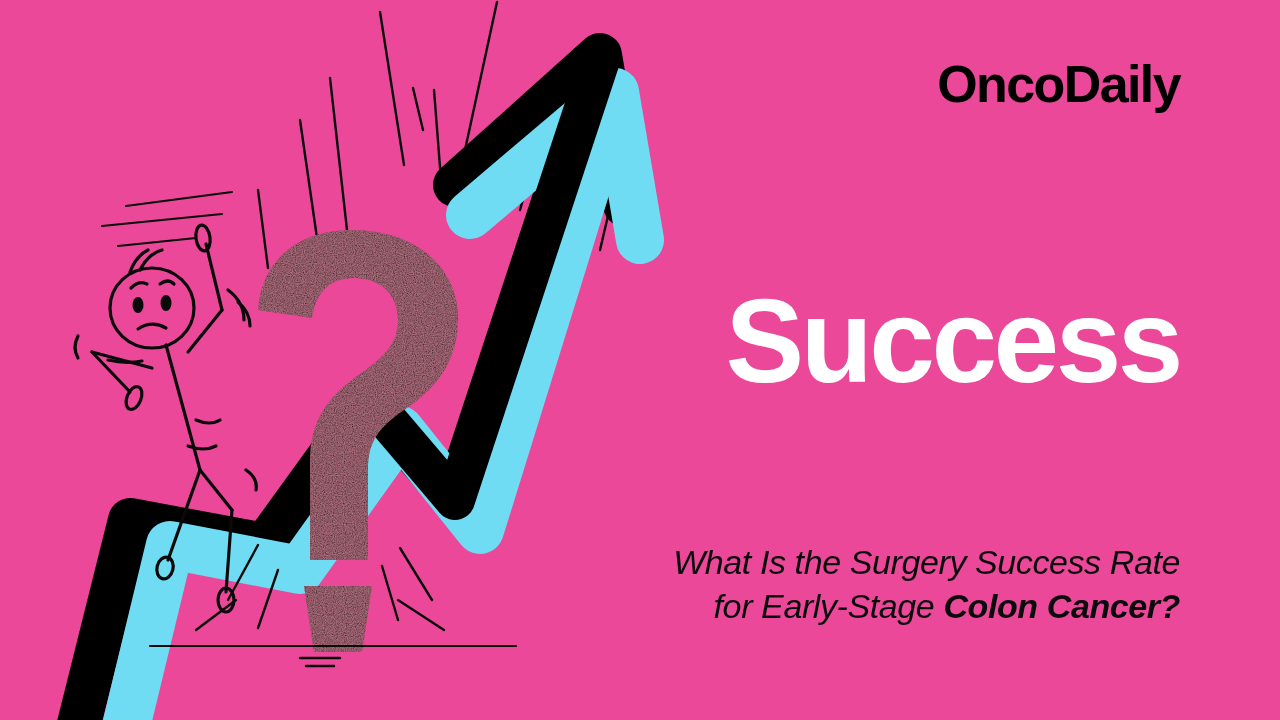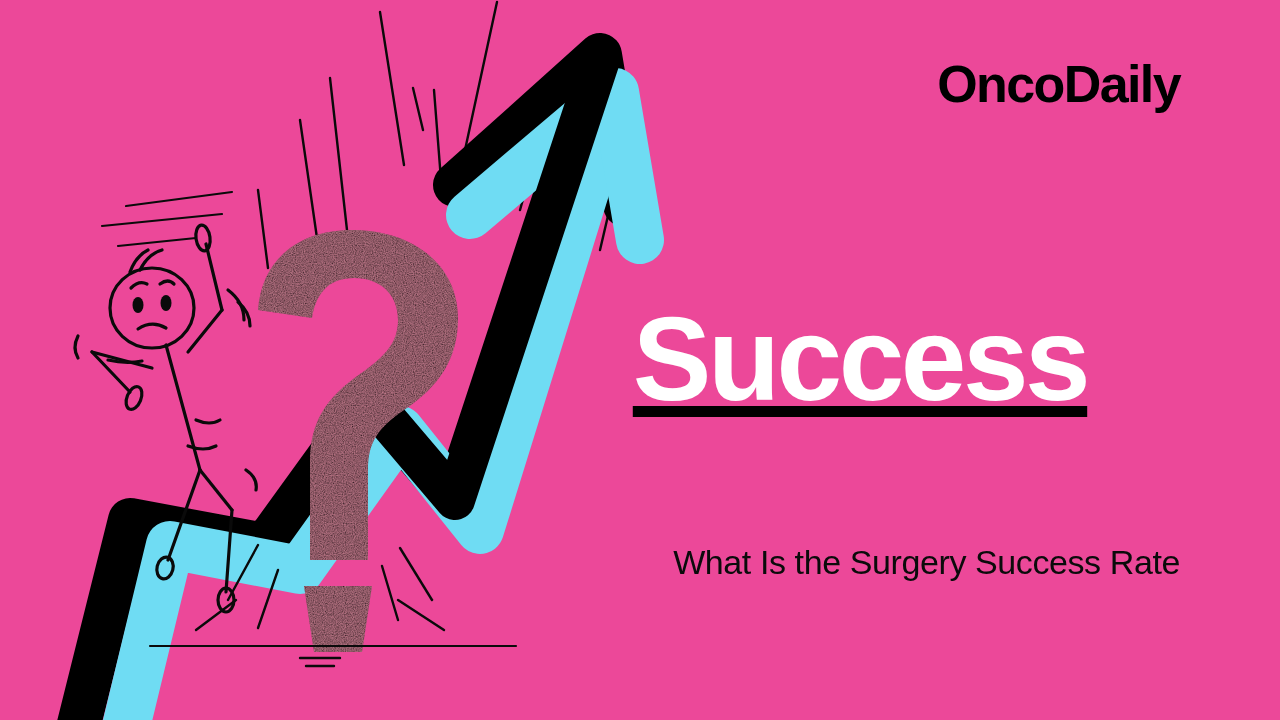--- a/index.html
+++ b/index.html
@@ -37,25 +37,24 @@
     font-weight: 700;
     letter-spacing: -1.6px;
     color: #000000;
     line-height: 1;
     white-space: nowrap;
   }
 
   #headline {
     position: absolute;
     right: 100px;
-    top: 305px;
+    top: 287px;
     width: 640px;
-    text-align: center;
+    text-align: right;
     line-height: 0.93;
-    text-decoration: underline;
   }
   .hl-line {
     display: block;
     font-size: 118px;
     font-weight: 700;
     letter-spacing: -3.5px;
     white-space: nowrap;
   }
   .hl-success { color: #FFFFFF; }
   .hl-rate    { color: #000000; }
@@ -65,21 +64,21 @@
     right: 100px;
     top: 540px;
     width: 640px;
     text-align: right;
     color: #0B0B0B;
     font-size: 34px;
     line-height: 1.30;
     font-weight: 500;
     letter-spacing: -0.4px;
   }
-  #subtitle .sub-line { display: block; white-space: nowrap; }
+  #subtitle .sub-line { display: block; white-space: nowrap; font-style: italic; }
   #subtitle .sub-strong { font-weight: 700; }
 </style>
 </head>
 <body>
 
 <div id="stage" style="background: #ec4899;">
 
   <svg id="artwork" viewBox="0 0 1280 720" xmlns="http://www.w3.org/2000/svg">
     <defs>
 
@@ -206,15 +205,16 @@
   </svg>
 
   <div id="logo">OncoDaily</div>
 
   <div id="headline">
     <span class="hl-line hl-success" style="color: rgb(255, 255, 255);">Success</span>
   </div>
 
   <div id="subtitle">
     <span class="sub-line">What Is the Surgery Success Rate</span>
+    <span class="sub-line"><span>for Early-Stage </span><span class="sub-strong">Colon Cancer?</span></span>
   </div>
 
 </div>
 
 </body></html>

